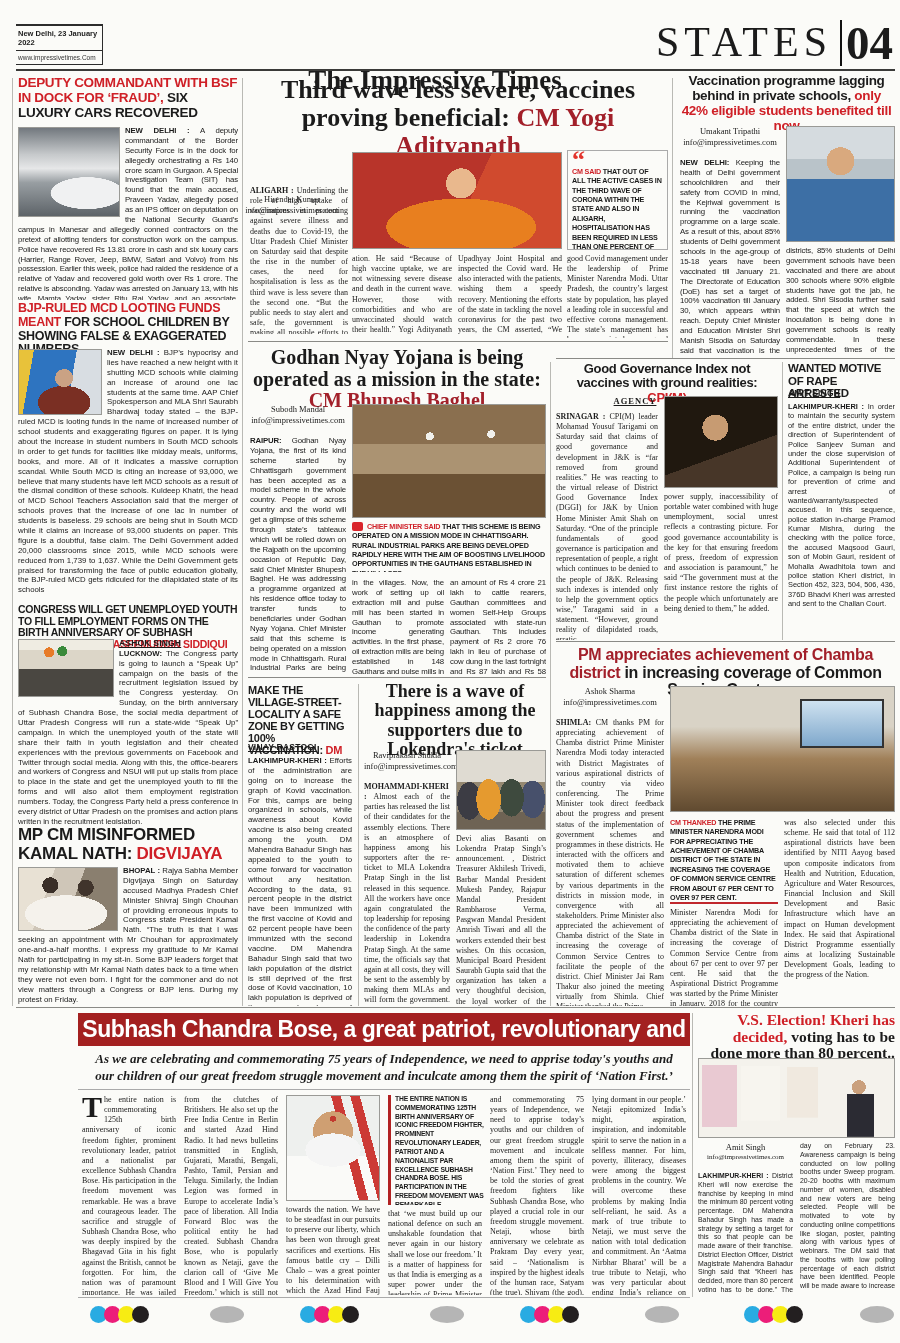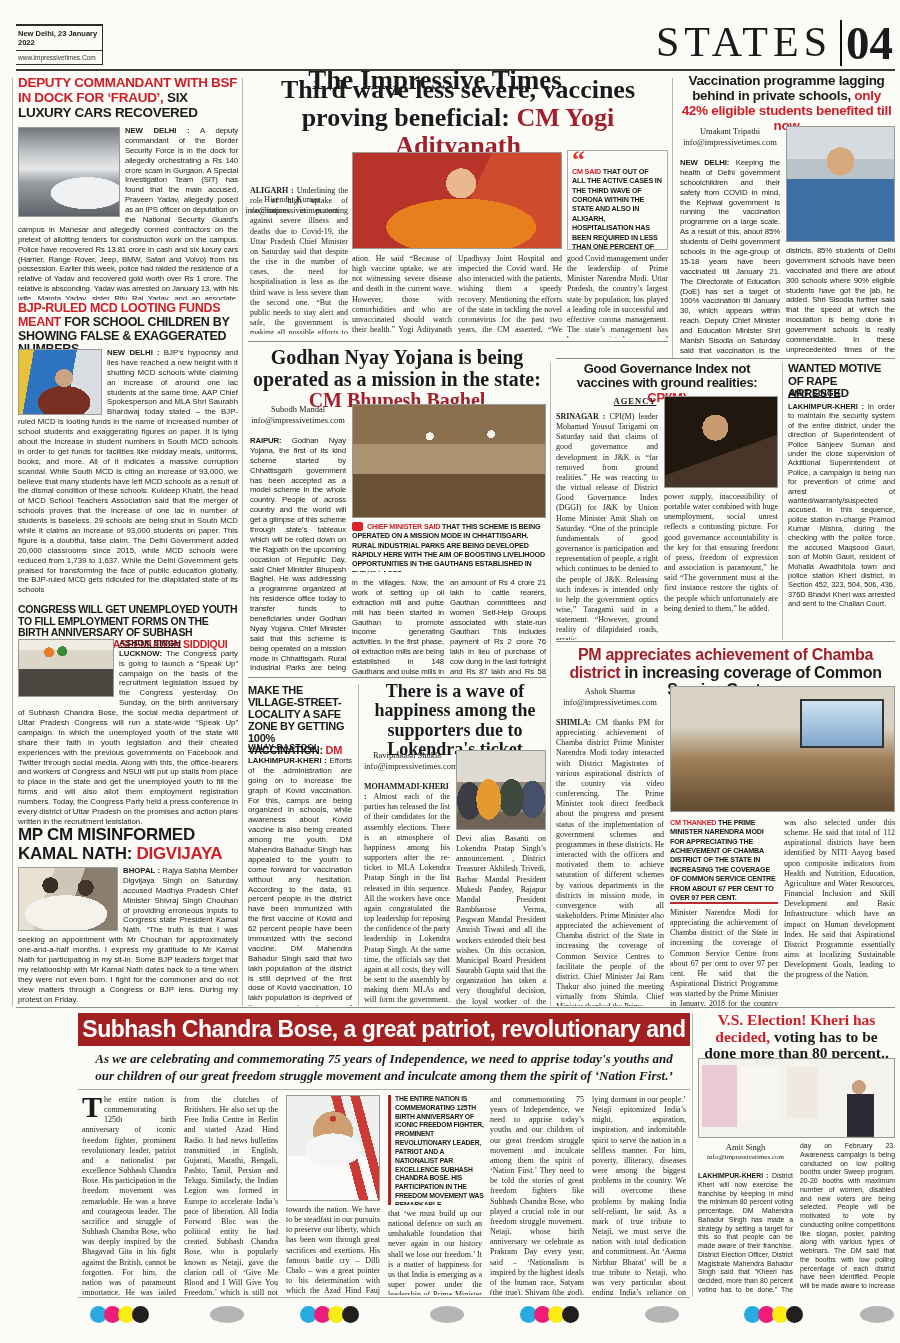--- a/index.html
+++ b/index.html
@@ -215,21 +215,21 @@
   <div class="a bt bts" style="left:184px;top:1095px;width:94px;height:200px;">from the clutches of Britishers. He also set up the Free India Centre in Berlin and started Azad Hind Radio. It had news bulletins transmitted in English, Gujarati, Marathi, Bengali, Pashto, Tamil, Persian and Telugu. Similarly, the Indian Legion was formed in Europe to accelerate India’s pace of liberation. All India Forward Bloc was the political entity he had created. Subhash Chandra Bose, who is popularly known as Netaji, gave the clarion call of ‘Give Me Blood and I Will Give You Freedom,’ which is still not only inked on the hearts of every patriot of the nation but also keeps us reminding about our commitment, duty and responsibility</div>
   <div class="a photo" style="left:286px;top:1095px;width:94px;height:106px;background-image:radial-gradient(circle 3px at 50% 22%, #c23a2f 0 100%, transparent 100%),radial-gradient(ellipse 30% 16% at 50% 52%, #f5f5f5 0 100%, transparent 100%),radial-gradient(circle 20px at 50% 34%, #cf9f72 0 100%, transparent 100%),linear-gradient(75deg, transparent 0 60%, #cc3a35 60% 68%, transparent 68% 76%, #cc3a35 76% 84%, transparent 84%),linear-gradient(180deg,#eef0ee 0 58%, #fafaf8 58%);"></div>
   <div class="a bt bts" style="left:286px;top:1205px;width:94px;height:90px;">towards the nation. We have to be steadfast in our pursuits to preserve our liberty, which has been won through great sacrifices and exertions. His famous battle cry – Dilli Chalo – was a great pointer to his determination with which the Azad Hind Fauj fought against Britishers. “He was of the view</div>
   <div class="a cap capbose" style="left:388px;top:1095px;width:90px;height:110px;font-size:6.8px;">THE ENTIRE NATION IS COMMEMORATING 125TH BIRTH ANNIVERSARY OF ICONIC FREEDOM FIGHTER, PROMINENT REVOLUTIONARY LEADER, PATRIOT AND A NATIONALIST PAR EXCELLENCE SUBHASH CHANDRA BOSE. HIS PARTICIPATION IN THE FREEDOM MOVEMENT WAS REMARKABLE.</div>
   <div class="a bt bts" style="left:388px;top:1209px;width:94px;height:86px;">that ‘we must build up our national defence on such an unshakable foundation that never again in our history shall we lose our freedom.’ It is a matter of happiness for us that India is emerging as a super power under the leadership of Prime Minister Shri Narendra Modi ji.” As we are celebrating</div>
   <div class="a bt bts" style="left:490px;top:1095px;width:94px;height:200px;">and commemorating 75 years of Independence, we need to apprise today’s youths and our children of our great freedom struggle movement and inculcate among them the spirit of ‘Nation First.’ They need to be told the stories of great freedom fighters like Subhash Chandra Bose, who played a crucial role in our freedom struggle movement. Netaji, whose birth anniversary we celebrate as Prakram Day every year, said – ‘Nationalism is inspired by the highest ideals of the human race, Satyam (the true), Shivam (the god), and Sundaram (the beautiful). Nationalism in India has roused the creative faculties which for centuries had been</div>
   <div class="a bt bts" style="left:592px;top:1095px;width:94px;height:200px;">lying dormant in our people.’ Netaji epitomized India’s might, aspiration, inspiration, and indomitable spirit to serve the nation in a selfless manner. For him, poverty, illiteracy, diseases were among the biggest problems in the country. We will overcome these problems by making India self-reliant, he said. As a mark of true tribute to Netaji, we must serve the nation with total dedication and commitment. An ‘Aatma Nirbhar Bharat’ will be a true tribute to Netaji, who was very particular about ending India’s reliance on other countries for its needs. Today Aatma Nirbhar Bharat campaign has become a movement!</div>
   <div class="a hr" style="left:78px;top:1297px;width:612px;background:#aaa;"></div>
   <div class="a vr" style="left:692px;top:1013px;height:284px;"></div>
 
-  <div class="a hl-serif ctr" style="left:698px;top:1012px;width:197px;font-size:15.5px;">
+  <div class="a hl-serif ctr" style="left:698px;top:1012px;width:197px;font-size:15.5px;text-align:right;">
     <span class="red">V.S. Election! Kheri has decided,</span><span> voting has to be done more than 80 percent..</span>
   </div>
   <div class="a photo" style="left:698px;top:1058px;width:197px;height:80px;background-image:linear-gradient(#e9c9d2,#e9c9d2),linear-gradient(#f7f5ef,#f7f5ef),linear-gradient(#f0e9df,#f0e9df),radial-gradient(circle 7px at 82% 36%, #caa07c 0 100%, transparent 100%),linear-gradient(#2b2b33,#2b2b33),linear-gradient(#f4f2ec,#f4f2ec);background-size:18% 80%,20% 70%,16% 65%,100% 100%,14% 55%,100% 100%;background-position:2% 40%,27% 30%,54% 30%,0 0,88% 100%,0 0;"></div>
   <div class="a by" style="left:698px;top:1142px;width:95px;">
     <div>Amit Singh</div>
     <div style="font-size:7px;">info@impressivetimes.com</div>
   </div>
   <div class="a bt" style="left:698px;top:1172px;width:95px;height:120px;font-size:6.9px;">
     <b class="lead">LAKHIMPUR-KHERI :</b><span> District Kheri will now exercise the franchise by keeping in mind the minimum 80 percent voting percentage. DM Mahendra Bahadur Singh has made a strategy by setting a target for this so that people can be made aware of their franchise. District Election Officer, District Magistrate Mahendra Bahadur Singh said that “Kheeri has decided, more than 80 percent voting has to be done.” The focus is on the tag line. He has set a target of getting more than 80 percent people to vote on the next polling</span>
   </div>

